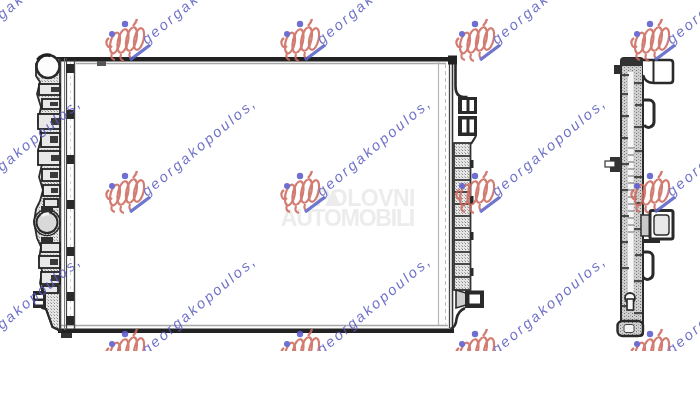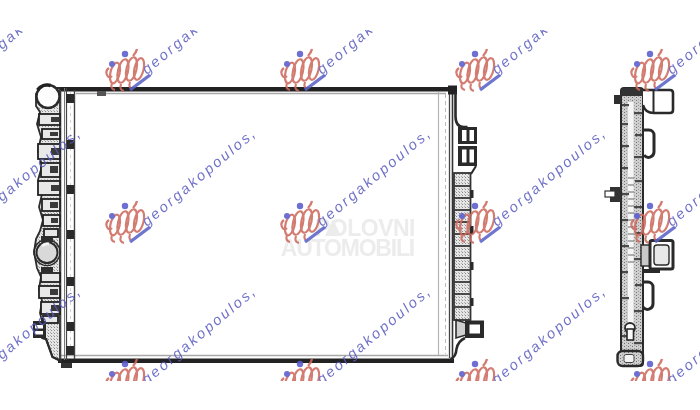--- a/index.html
+++ b/index.html
@@ -1,17 +1,17 @@
 <!DOCTYPE html>
 <html><head>
 <meta charset="utf-8">
 <style>
   html,body{margin:0;padding:0;background:#fff;}
   #stage{position:relative;width:700px;height:351px;overflow:hidden;background:#fff;
-         font-family:"Liberation Sans",sans-serif;margin-top:30px;}
+         font-family:"Liberation Sans",sans-serif;}
 </style>
 </head>
 <body>
 <div id="stage">
 <svg width="700" height="410" viewBox="0 0 700 410" xmlns="http://www.w3.org/2000/svg">
 <defs>
   <pattern id="stip" width="3" height="3" patternUnits="userSpaceOnUse">
     <rect width="3" height="3" fill="#e6e6e6"></rect>
     <rect x="0" y="0" width="1" height="1" fill="#8a8a8a"></rect>
     <rect x="2" y="2" width="1" height="1" fill="#b0b0b0"></rect>

